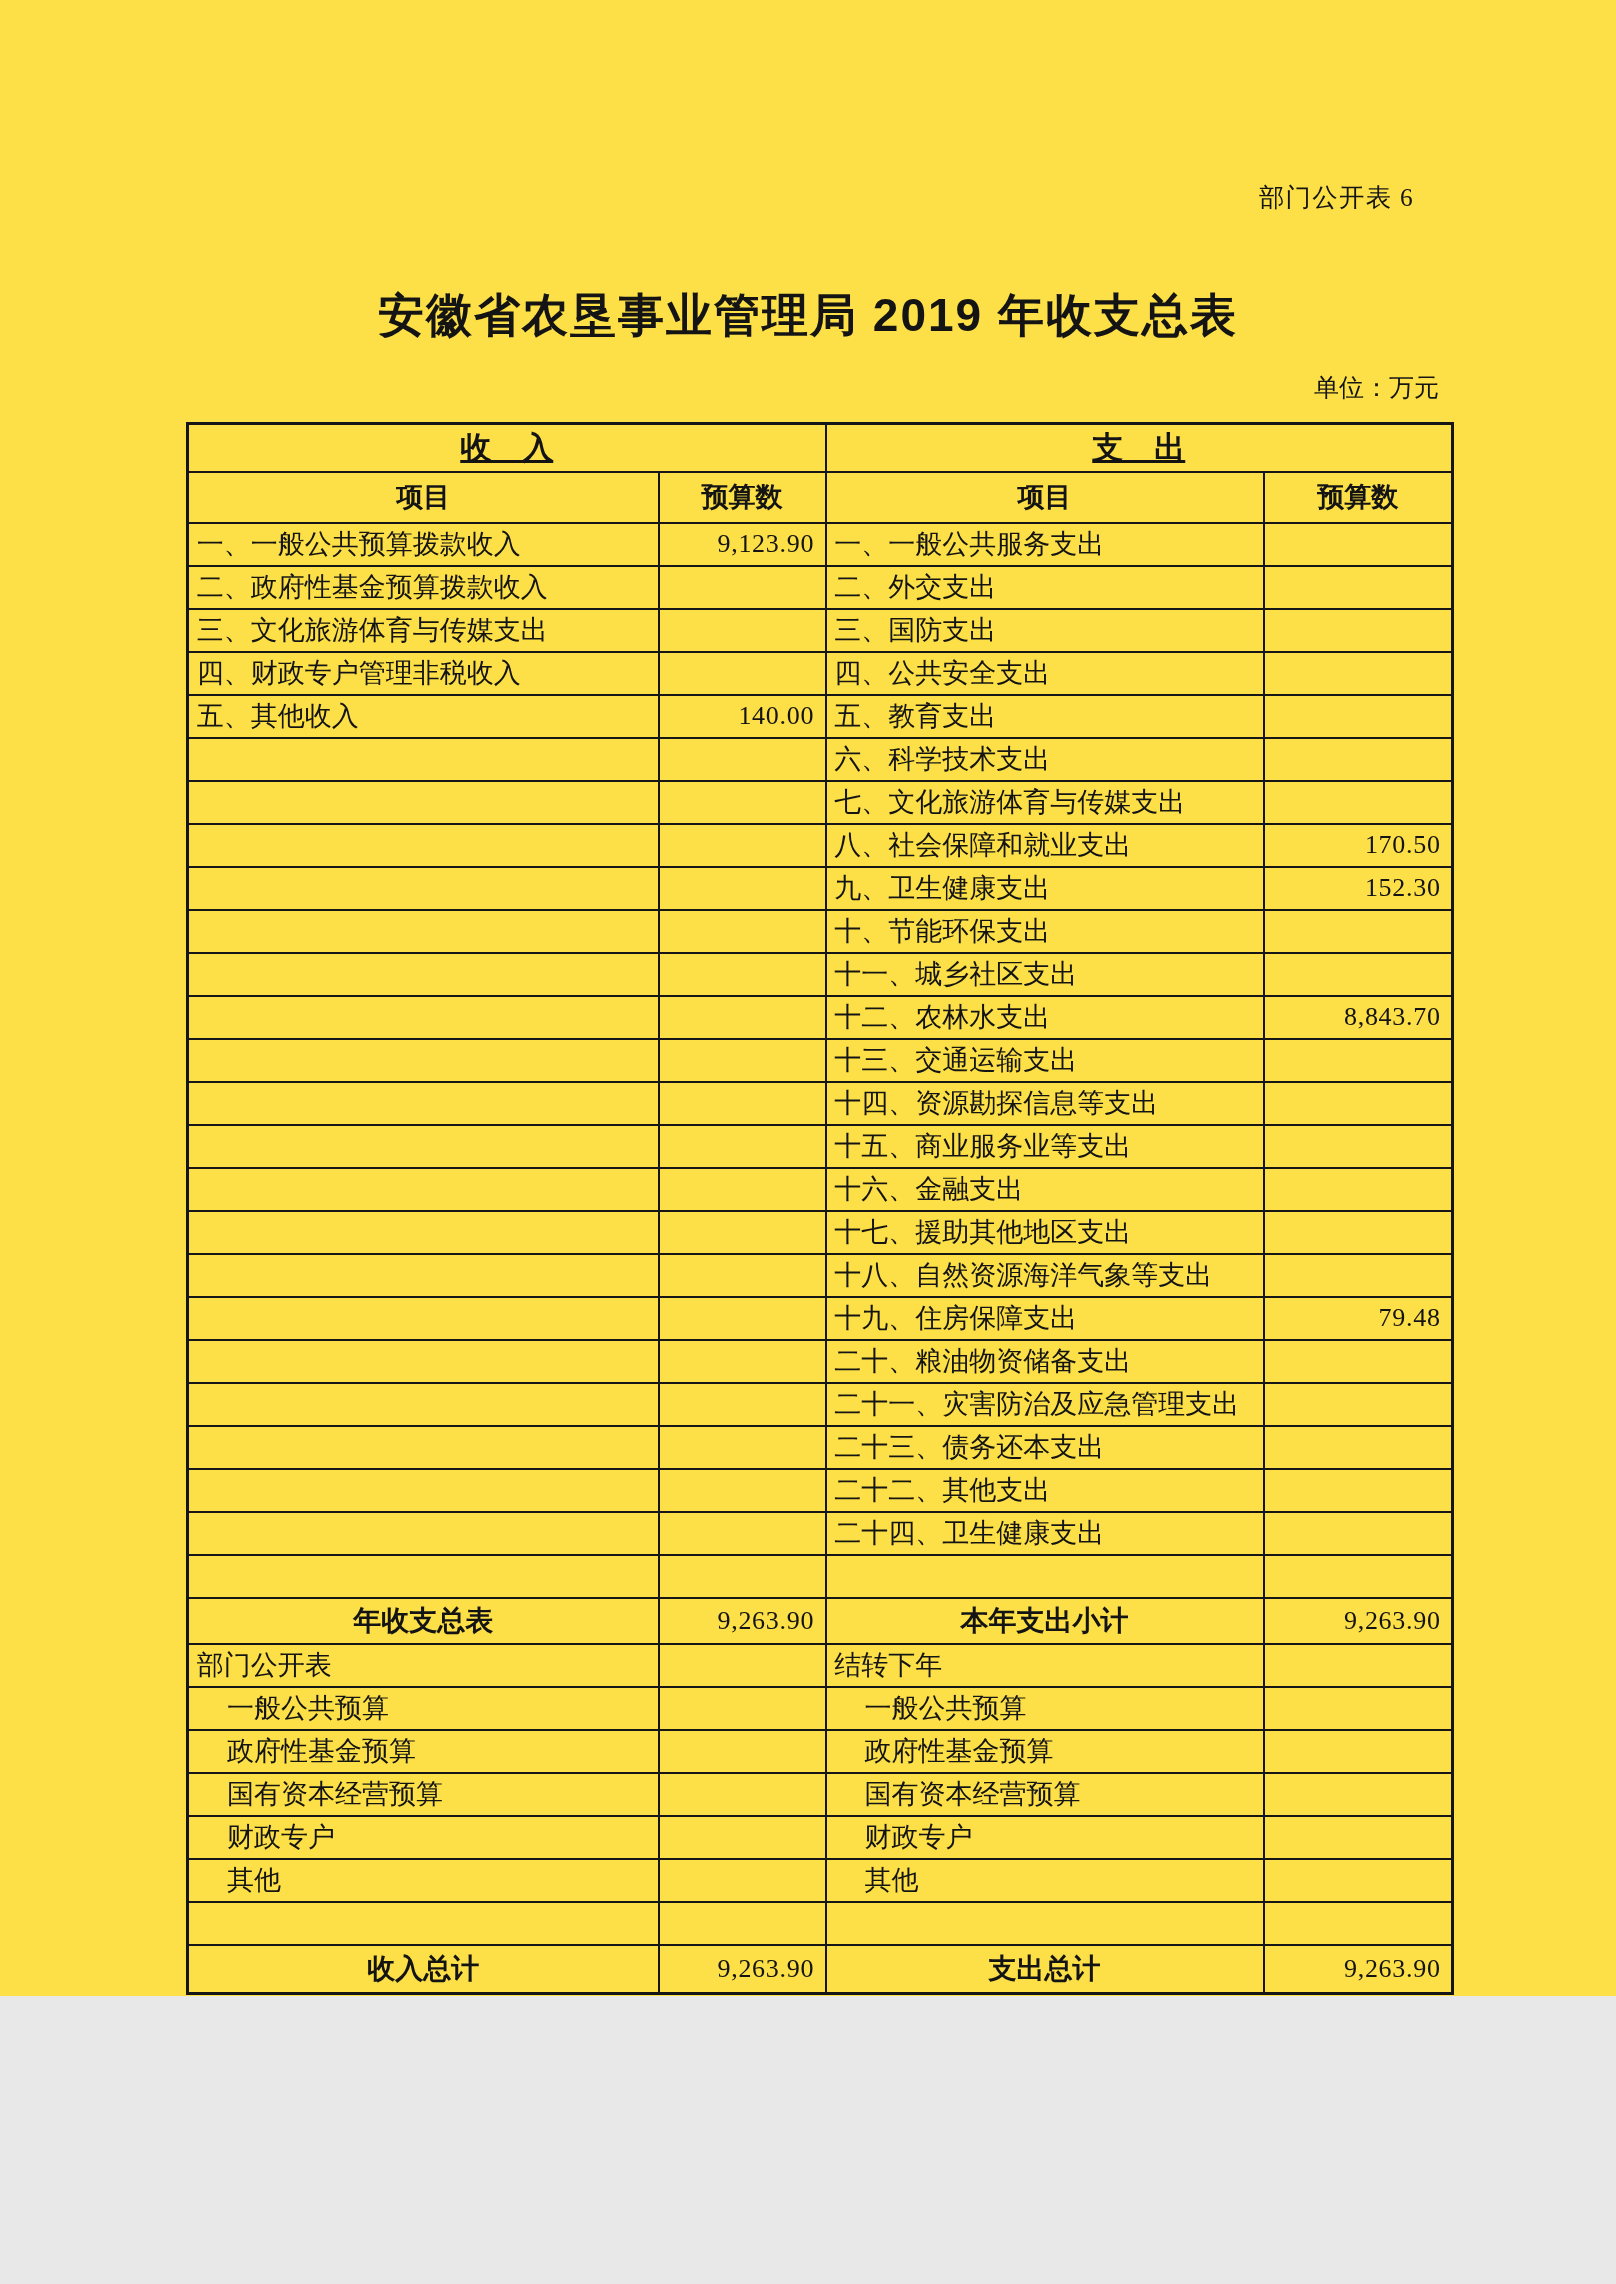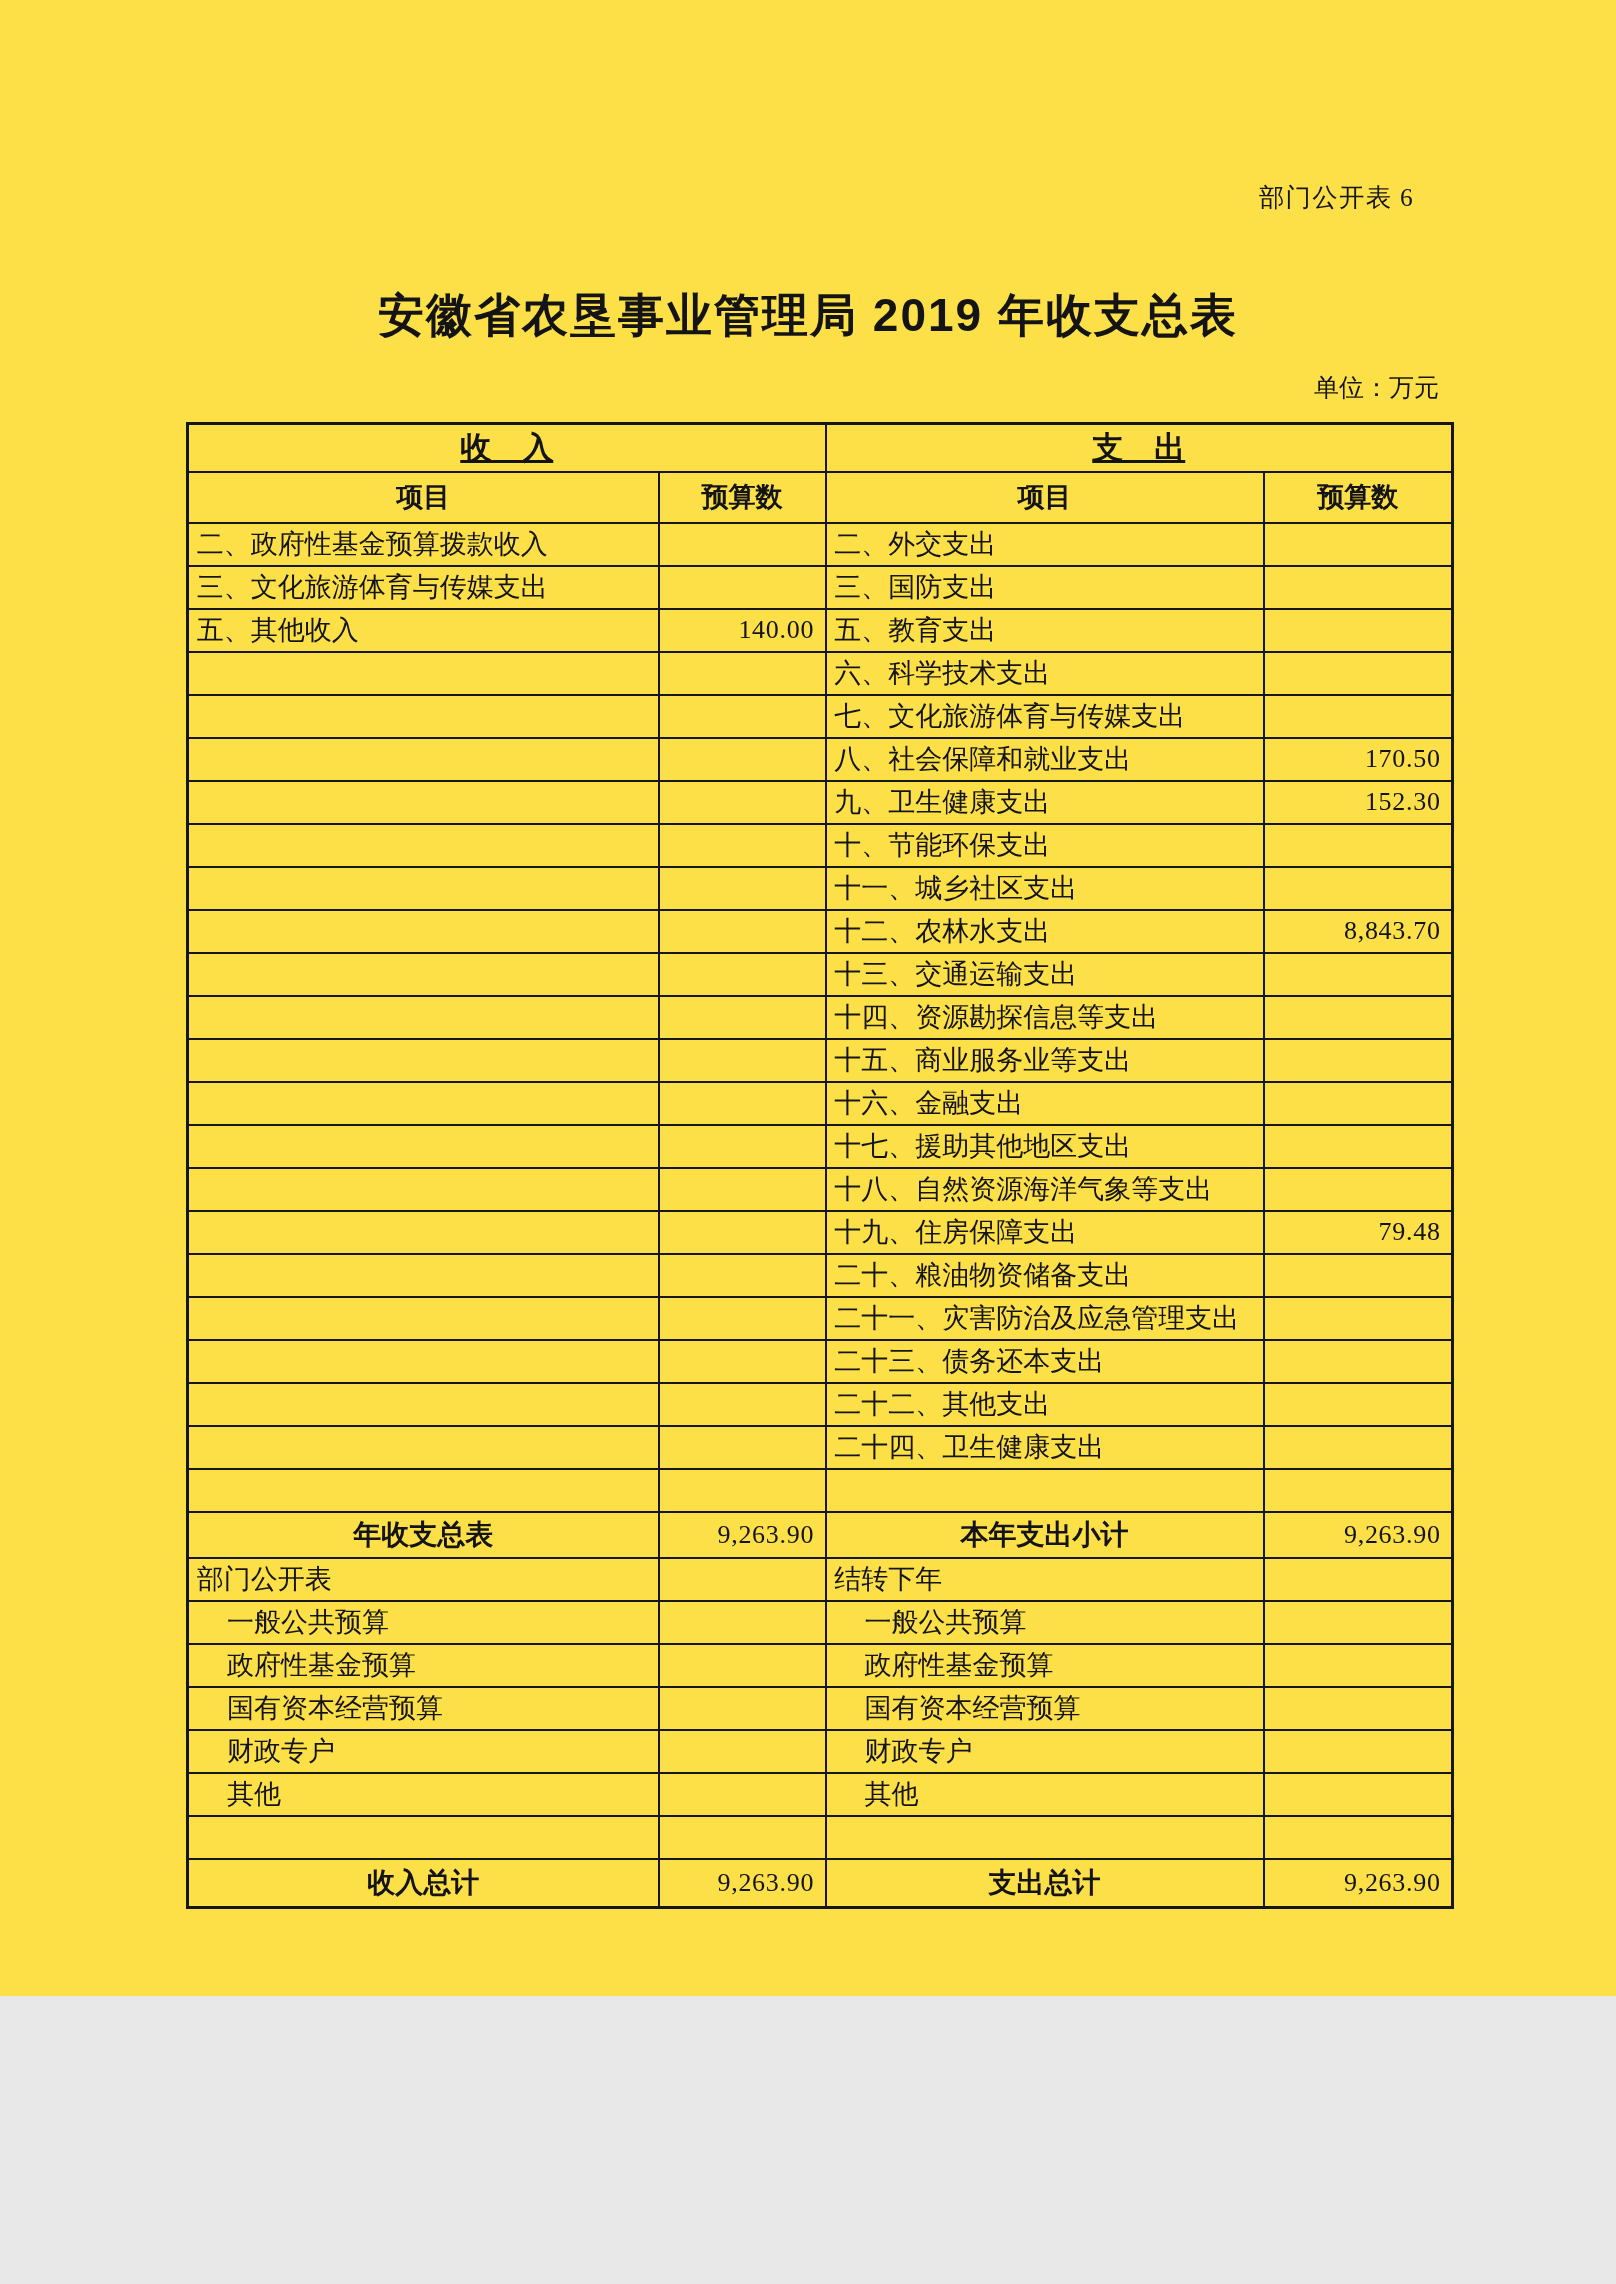--- a/index.html
+++ b/index.html
@@ -124,29 +124,41 @@
       </tr>
       <tr class="colhead-row">
         <th>项目</th>
         <th>预算数</th>
         <th>项目</th>
         <th>预算数</th>
       </tr>
     </thead>
     <tbody>
         <tr class="row-data">
+          <td class="item">一、一般公共预算拨款收入</td>
+          <td class="num">9,123.90</td>
+          <td class="item">一、一般公共服务支出</td>
+          <td class="num"></td>
+        </tr>
+        <tr class="row-data">
           <td class="item">二、政府性基金预算拨款收入</td>
           <td class="num"></td>
           <td class="item">二、外交支出</td>
           <td class="num"></td>
         </tr>
         <tr class="row-data">
           <td class="item">三、文化旅游体育与传媒支出</td>
           <td class="num"></td>
           <td class="item">三、国防支出</td>
+          <td class="num"></td>
+        </tr>
+        <tr class="row-data">
+          <td class="item">四、财政专户管理非税收入</td>
+          <td class="num"></td>
+          <td class="item">四、公共安全支出</td>
           <td class="num"></td>
         </tr>
         <tr class="row-data">
           <td class="item">五、其他收入</td>
           <td class="num">140.00</td>
           <td class="item">五、教育支出</td>
           <td class="num"></td>
         </tr>
         <tr class="row-data">
           <td class="item"></td>

